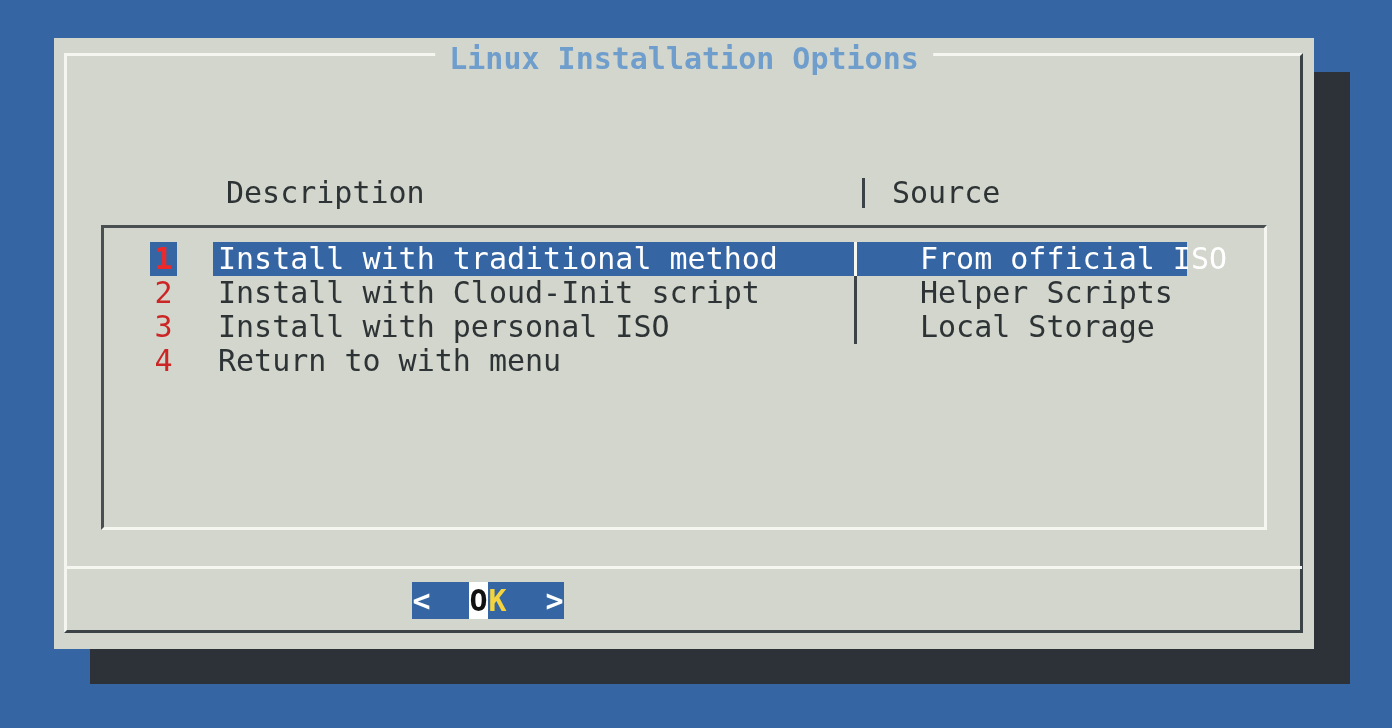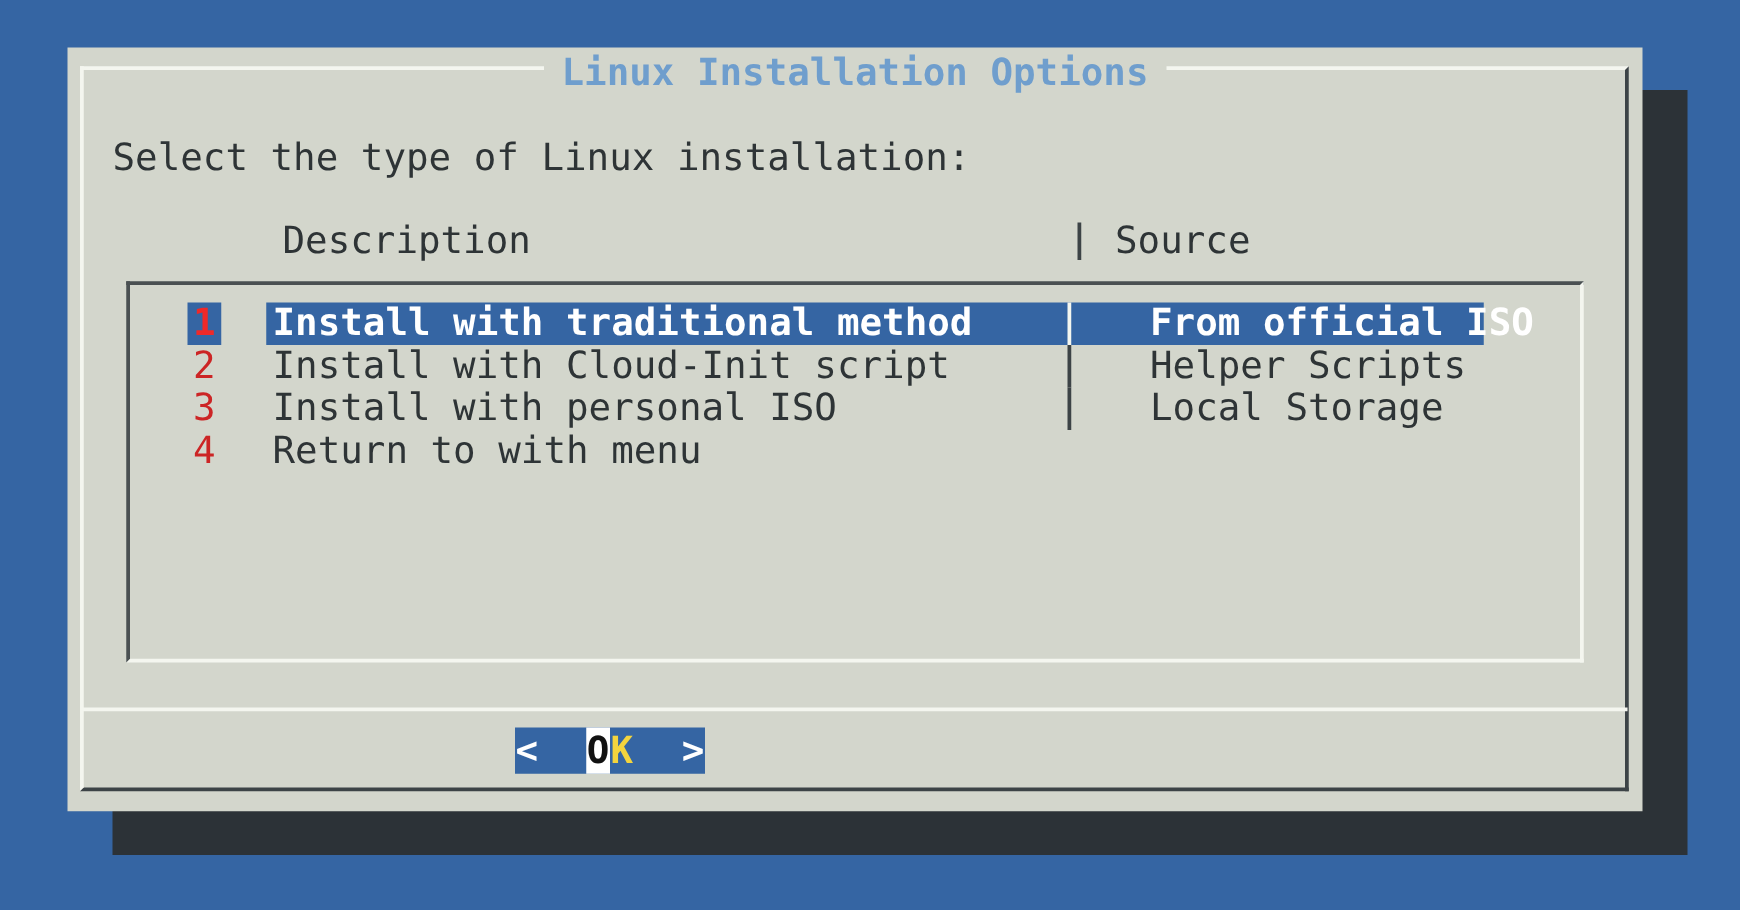--- a/index.html
+++ b/index.html
@@ -47,21 +47,21 @@
   .menu-row{position:absolute;left:0;width:100%;height:34px;line-height:34px;}
   .menu-row .row-highlight{
     display:none;position:absolute;left:109px;top:0;width:974px;height:34px;
     background:var(--selection-background);
   }
   .menu-row.selected .row-highlight{display:block;}
   .menu-row .tag{position:absolute;left:46px;top:0;width:27px;text-align:center;color:var(--tag-red);}
   .menu-row.selected .tag{background:var(--selection-background);color:var(--selected-tag-red);font-weight:bold;}
   .menu-row .desc{position:absolute;left:114px;white-space:pre;}
   .menu-row .source{position:absolute;left:780px;white-space:pre;margin-left:36px;}
-  .menu-row.selected .desc,.menu-row.selected .source{color:var(--selection-text);font-weight:bold;text-align:center;}
+  .menu-row.selected .desc,.menu-row.selected .source{color:var(--selection-text);font-weight:normal;text-align:center;}
   .menu-row .bar{left:750px;top:0;height:34px;}
   .menu-row.selected .bar{background:var(--border-light);}
   .button-separator{position:absolute;left:10px;top:528px;width:1238px;height:3px;background:var(--border-light);}
   .ok-button{
     position:absolute;left:358px;top:544px;width:152px;height:37px;
     background:var(--selection-background);display:flex;cursor:pointer;
   }
   .ok-button .cell{width:19px;line-height:37px;text-align:center;font-weight:bold;color:var(--ok-bracket);white-space:pre;}
   .ok-button .cursor-cell{background:var(--cursor-background);color:var(--cursor-text);}
   .ok-button .k-cell{color:var(--ok-k-yellow);}
@@ -73,21 +73,20 @@
 </head>
 <body>
 
 <div class="screen">
   <div class="shadow"></div>
 
   <div class="dialog">
     <div class="inner-border"></div>
     <div class="title">Linux Installation Options</div>
 
-    <div class="message">Select the type of Linux installation:</div>
 
     <div class="header-row">
       <span class="header-desc">Description</span>
       <span class="vbar header-bar">|</span>
       <span class="header-source">Source</span>
     </div>
 
     <div class="listbox">
 
       <div class="menu-row selected" style="top:14px">

